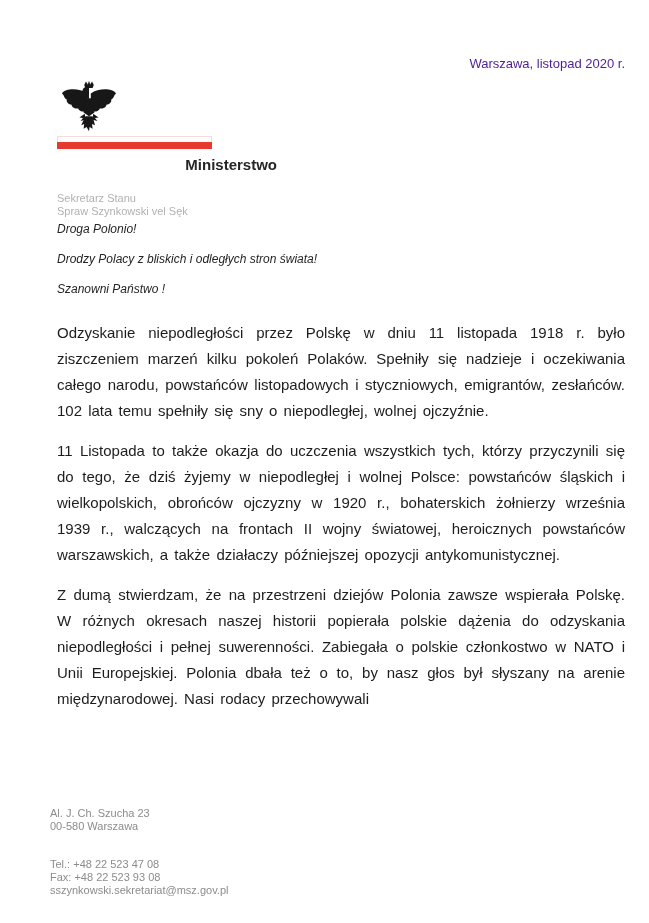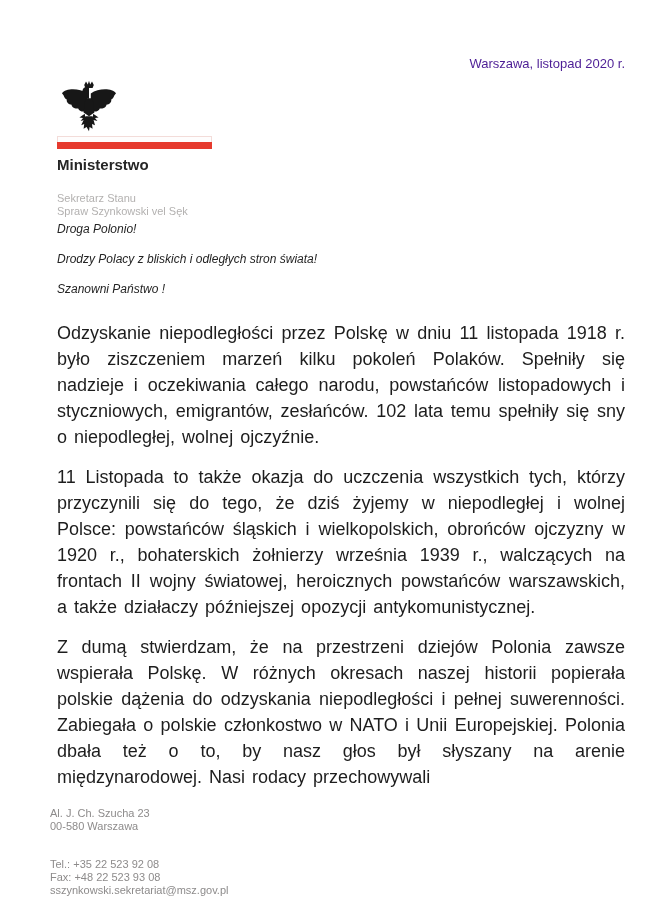--- a/index.html
+++ b/index.html
@@ -34,20 +34,21 @@
     border: 1px solid #f3dcd9;
     border-bottom: none;
   }
   .flag-red { height: 7px; background: #e63a2e; }
   .ministry-name {
     margin-top: 7px;
     font-size: 15px;
     line-height: 17px;
     font-weight: 600;
     color: #262626;
+    text-align: right;
   }
   .official {
     margin-top: 19px;
     font-size: 11px;
     line-height: 13px;
     color: #b3b1b0;
   }
   .salutations {
     position: absolute;
     top: 222px;
@@ -56,21 +57,21 @@
     font-style: italic;
     font-size: 12px;
     color: #242424;
   }
   .salutation { margin: 0 0 16px 0; }
   .letter-body {
     position: absolute;
     top: 320px;
     left: 57px;
     width: 568px;
-    font-size: 18px;
+    font-size: 15px;
     line-height: 26px;
     text-align: justify;
     word-spacing: 2px;
     color: #1d1d1d;
   }
   .letter-body p { margin: 0 0 14px 0; }
   .footer {
     position: absolute;
     left: 50px;
     bottom: 16px;
@@ -125,19 +126,19 @@
     <p>11 Listopada to także okazja do uczczenia wszystkich tych, którzy przyczynili się do tego, że dziś żyjemy w niepodległej i wolnej Polsce: powstańców śląskich i wielkopolskich, obrońców ojczyzny w 1920 r., bohaterskich żołnierzy września 1939 r., walczących na frontach II wojny światowej, heroicznych powstańców warszawskich, a także działaczy późniejszej opozycji antykomunistycznej.</p>
     <p>Z dumą stwierdzam, że na przestrzeni dziejów Polonia zawsze wspierała Polskę. W różnych okresach naszej historii popierała polskie dążenia do odzyskania niepodległości i pełnej suwerenności. Zabiegała o polskie członkostwo w NATO i Unii Europejskiej. Polonia dbała też o to, by nasz głos był słyszany na arenie międzynarodowej. Nasi rodacy przechowywali</p>
   </div>
 
   <div class="footer">
     <div class="block">
       <div>Al. J. Ch. Szucha 23</div>
       <div>00-580 Warszawa</div>
     </div>
     <div class="block">
-      <div>Tel.: +35 22 523 92 08</div>
+      <div>Tel.: +48 22 523 47 08</div>
       <div>Fax: +48 22 523 93 08</div>
       <div>sszynkowski.sekretariat@msz.gov.pl</div>
     </div>
   </div>
 
 </div>
 
 </body></html>

